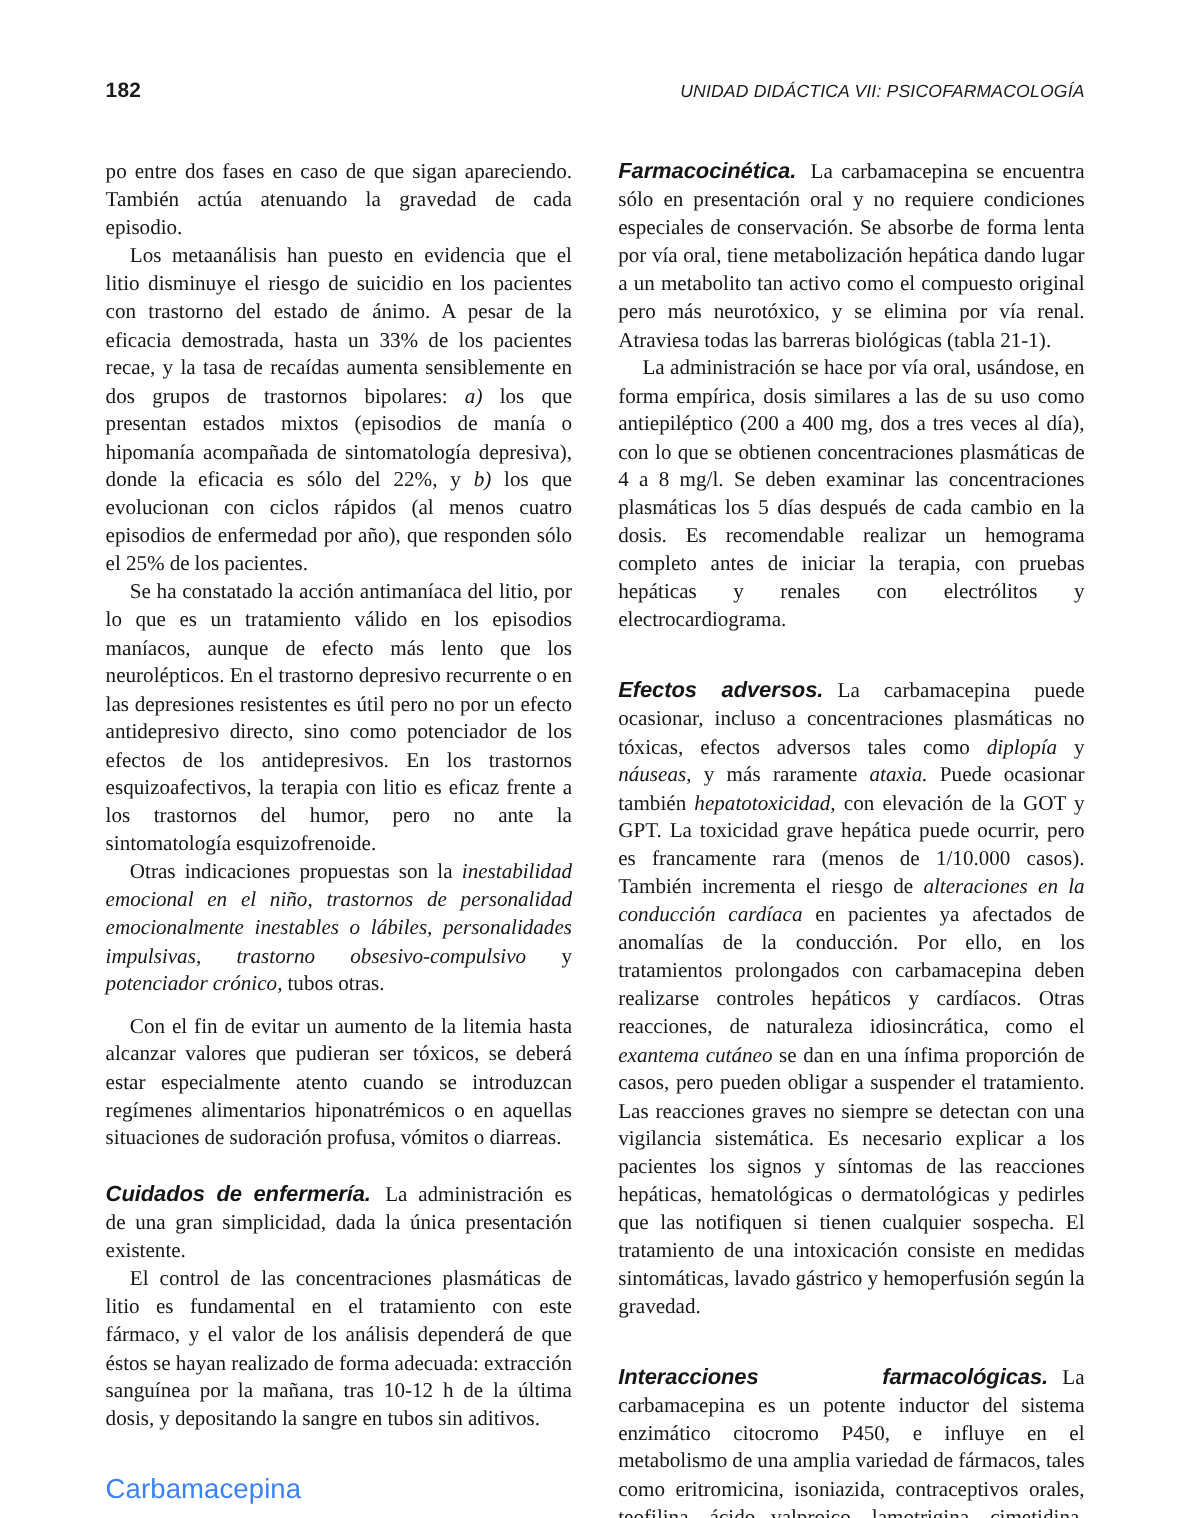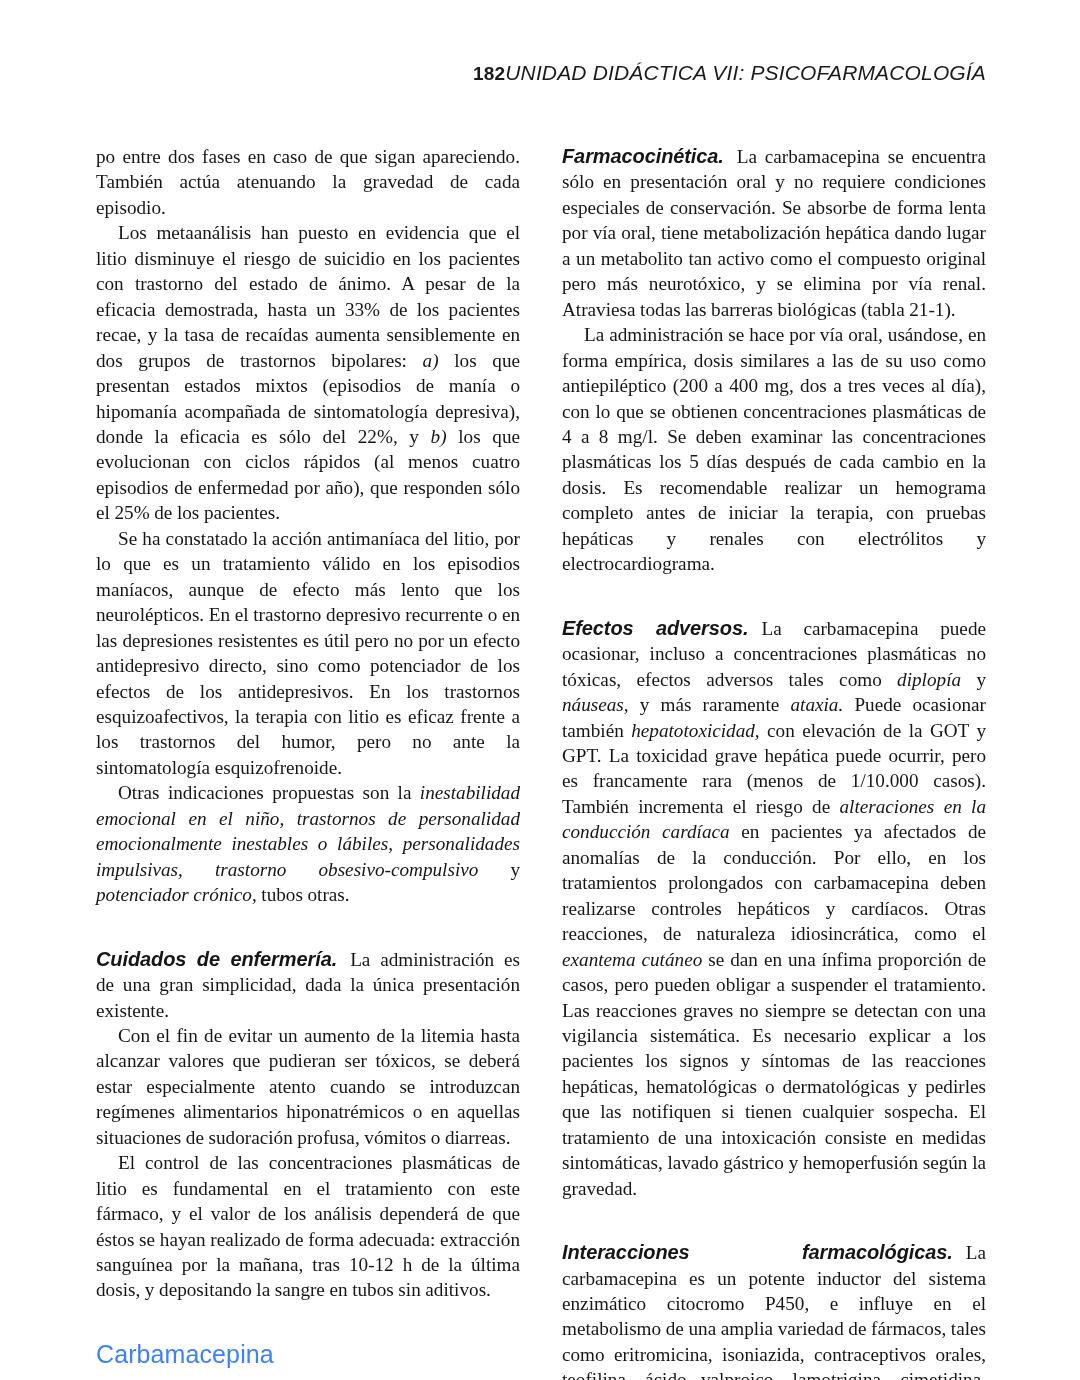--- a/index.html
+++ b/index.html
@@ -22,38 +22,38 @@
     left: 0; top: 0;
     width: 1080px;
     height: 1380px;
     overflow: hidden;
   }
 
   
   .running-head {
     position: absolute;
     left: 96px;
-    top: 61px;
+    top: 72px;
     width: 890px;
     height: 30px;
     display: flex;
     align-items: baseline;
-    justify-content: flex-end;
+    justify-content: space-between;
   }
   .folio {
     font-family: "Liberation Sans", "DejaVu Sans", sans-serif;
     font-weight: bold;
     font-size: 19px;
     letter-spacing: 0.2px;
     color: #1b1b1b;
   }
   .head-title {
     font-family: "Liberation Sans", "DejaVu Sans", sans-serif;
     font-style: italic;
-    font-size: 21px;
+    font-size: 16px;
     letter-spacing: 0.15px;
     color: #1b1b1b;
     white-space: nowrap;
   }
 
   
   .columns {
     position: absolute;
     left: 96px;
     top: 118px;
@@ -121,23 +121,23 @@
       <p class="para noindent"><span>po entre dos fases en caso de que sigan apareciendo. También actúa atenuando la gravedad de cada episodio.</span></p>
 
       <p class="para indent"><span>Los metaanálisis han puesto en evidencia que el litio disminuye el riesgo de suicidio en los pacientes con trastorno del estado de ánimo. A pesar de la eficacia demostrada, hasta un 33% de los pacientes recae, y la tasa de recaídas aumenta sensiblemente en dos grupos de trastornos bipolares: </span><i class="em">a)</i><span> los que presentan estados mixtos (episodios de manía o hipomanía acompañada de sintomatología depresiva), donde la eficacia es sólo del 22%, y </span><i class="em">b)</i><span> los que evolucionan con ciclos rápidos (al menos cuatro episodios de enfermedad por año), que responden sólo el 25% de los pacientes.</span></p>
 
       <p class="para indent"><span>Se ha constatado la acción antimaníaca del litio, por lo que es un tratamiento válido en los episodios maníacos, aunque de efecto más lento que los neurolépticos. En el trastorno depresivo recurrente o en las depresiones resistentes es útil pero no por un efecto antidepresivo directo, sino como potenciador de los efectos de los antidepresivos. En los trastornos esquizoafectivos, la terapia con litio es eficaz frente a los trastornos del humor, pero no ante la sintomatología esquizofrenoide.</span></p>
 
       <p class="para indent"><span>Otras indicaciones propuestas son la </span><i class="em">inestabilidad emocional en el niño, trastornos de personalidad emocionalmente inestables o lábiles, personalidades impulsivas, trastorno obsesivo-compulsivo</i><span> y </span><i class="em">potenciador crónico,</i><span> tubos otras.</span></p>
 
       <div class="sp-s"></div>
 
+      <p class="para indent"><span>Con el fin de evitar un aumento de la litemia hasta alcanzar valores que pudieran ser tóxicos, se deberá estar especialmente atento cuando se introduzcan regímenes alimentarios hiponatrémicos o en aquellas situaciones de sudoración profusa, vómitos o diarreas.</span></p>
+
       <p class="para noindent"><span class="runin">Cuidados de enfermería.</span><span class="runin-gap"></span><span>La administración es de una gran simplicidad, dada la única presentación existente.</span></p>
-
-      <p class="para indent"><span>Con el fin de evitar un aumento de la litemia hasta alcanzar valores que pudieran ser tóxicos, se deberá estar especialmente atento cuando se introduzcan regímenes alimentarios hiponatrémicos o en aquellas situaciones de sudoración profusa, vómitos o diarreas.</span></p>
 
       <p class="para indent"><span>El control de las concentraciones plasmáticas de litio es fundamental en el tratamiento con este fármaco, y el valor de los análisis dependerá de que éstos se hayan realizado de forma adecuada: extracción sanguínea por la mañana, tras 10-12 h de la última dosis, y depositando la sangre en tubos sin aditivos.</span></p>
 
       <div class="sp-xl"></div>
 
       <h2 class="section">Carbamacepina</h2>
 
       <div class="sp-m"></div>
 
       <p class="para indent"><span>Es un anticonvulsivante tricíclico usado en la profilaxis de la recurrencia de los trastornos afectivos.</span></p>

